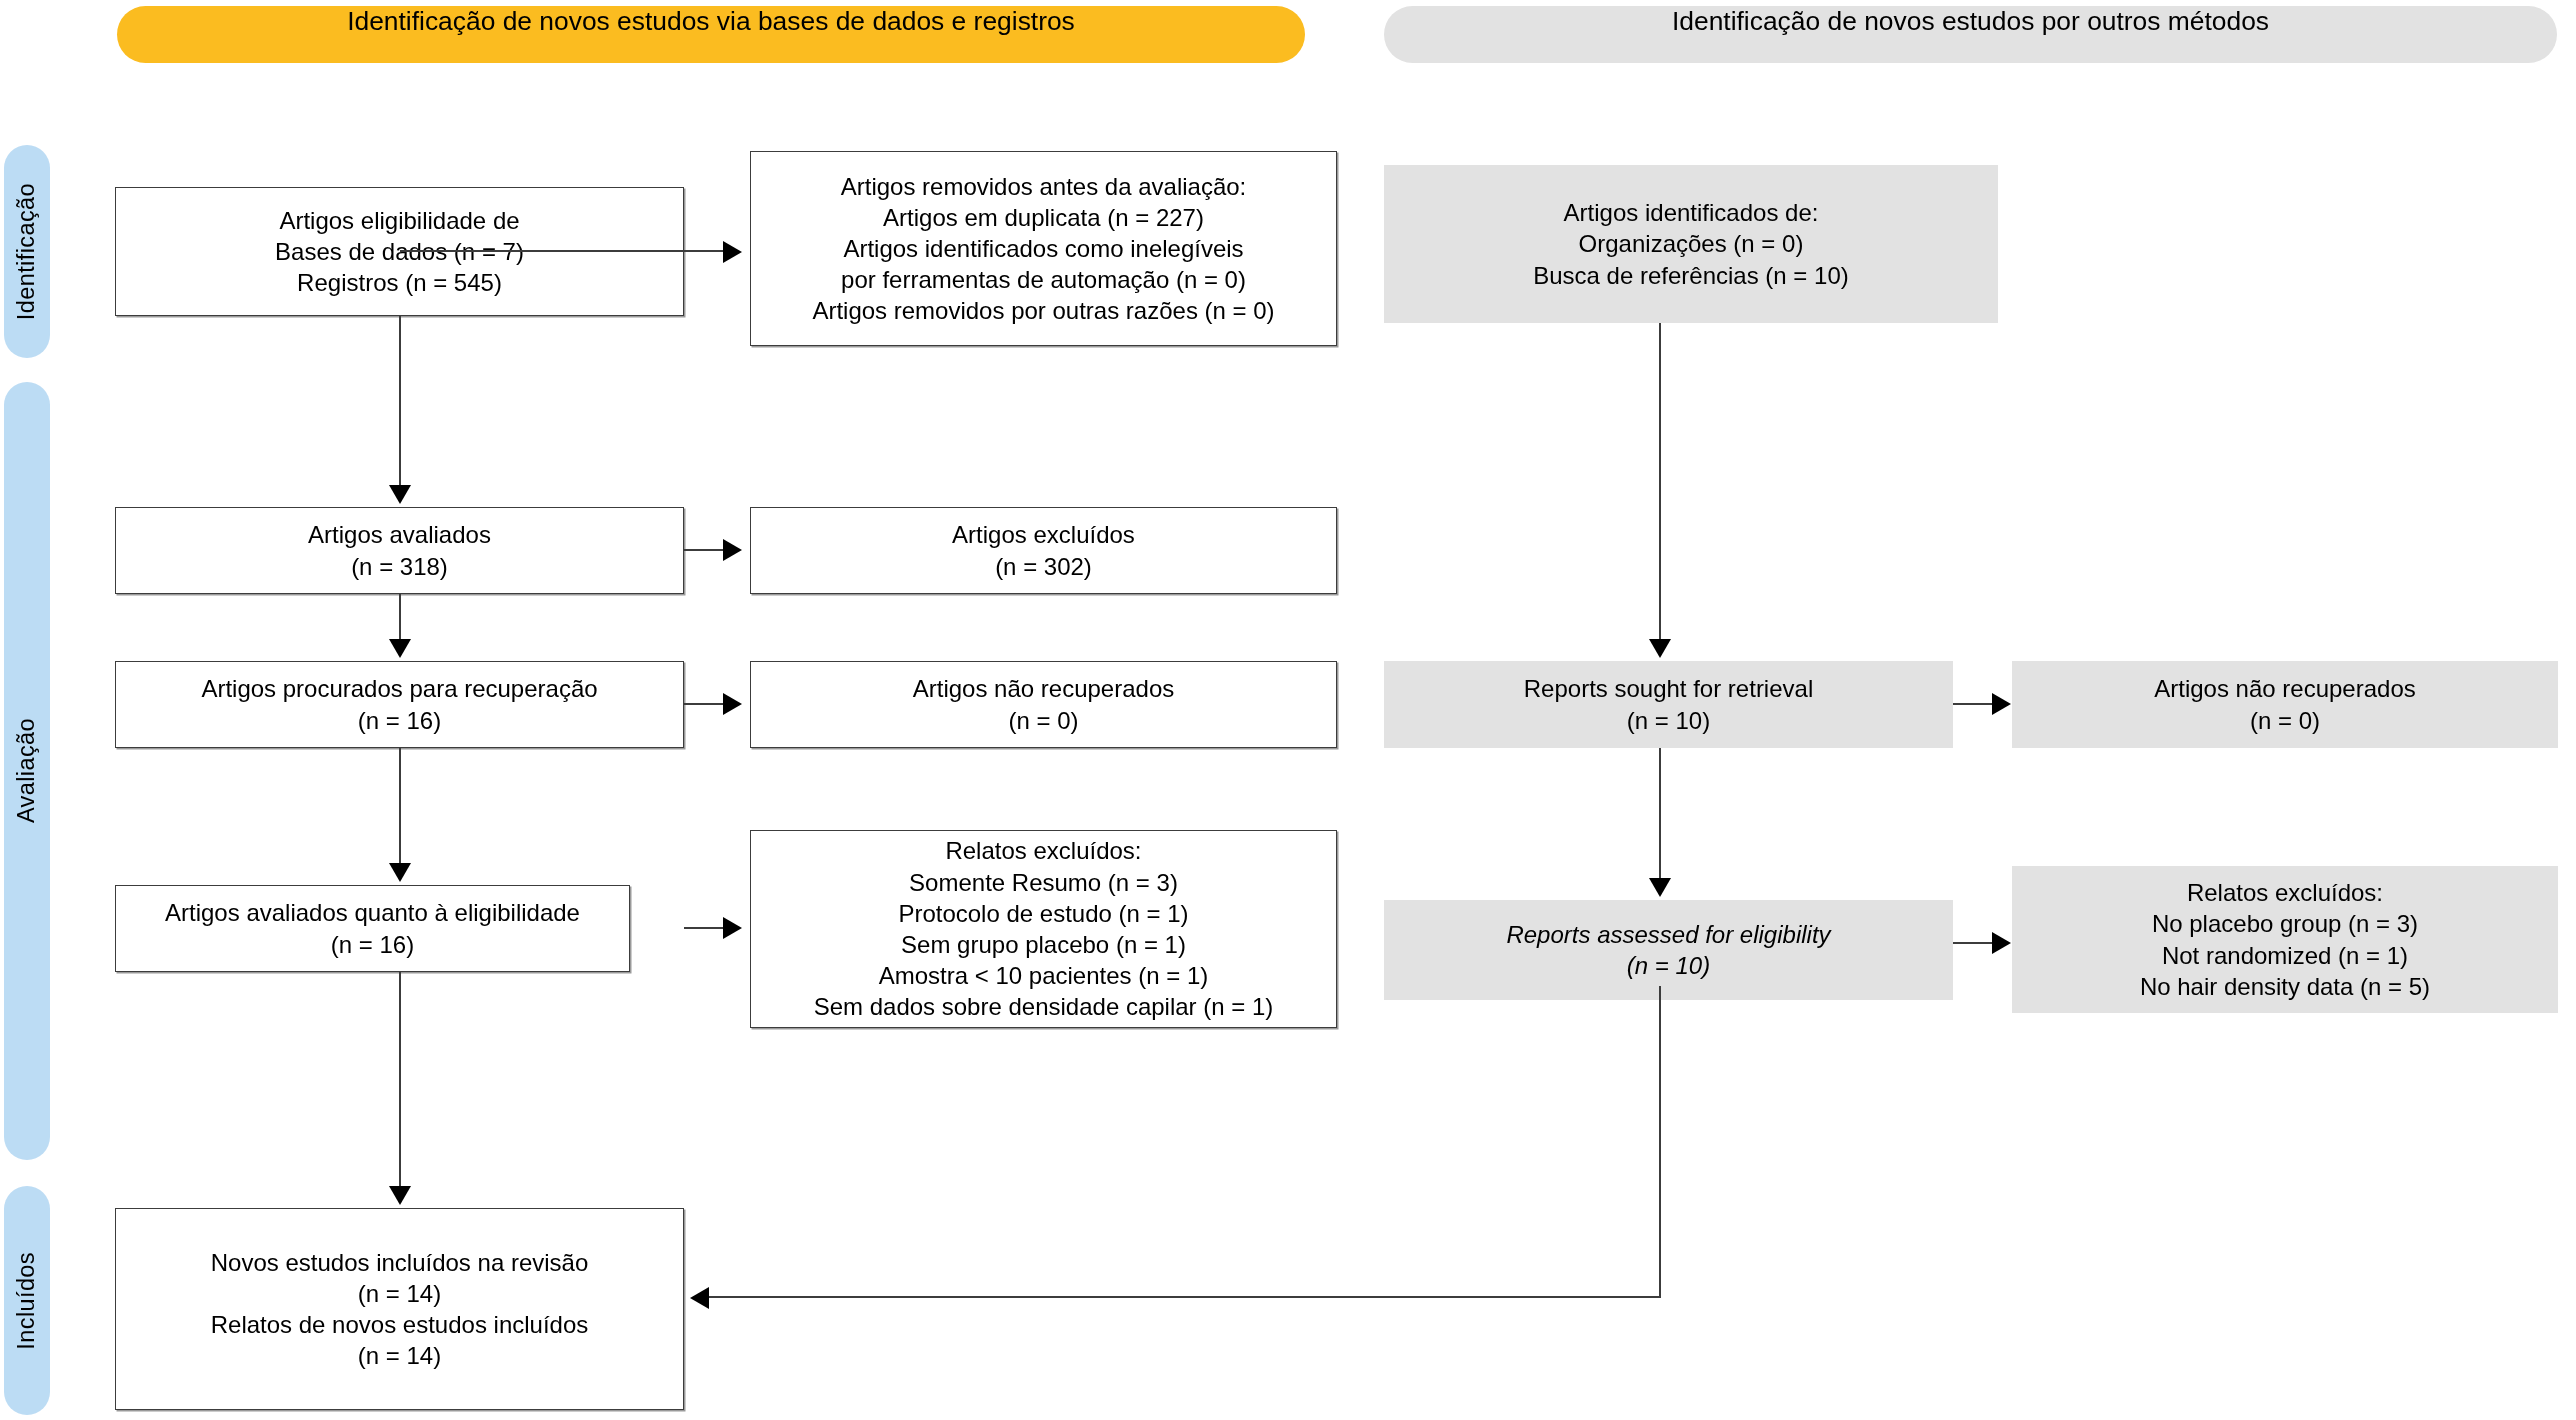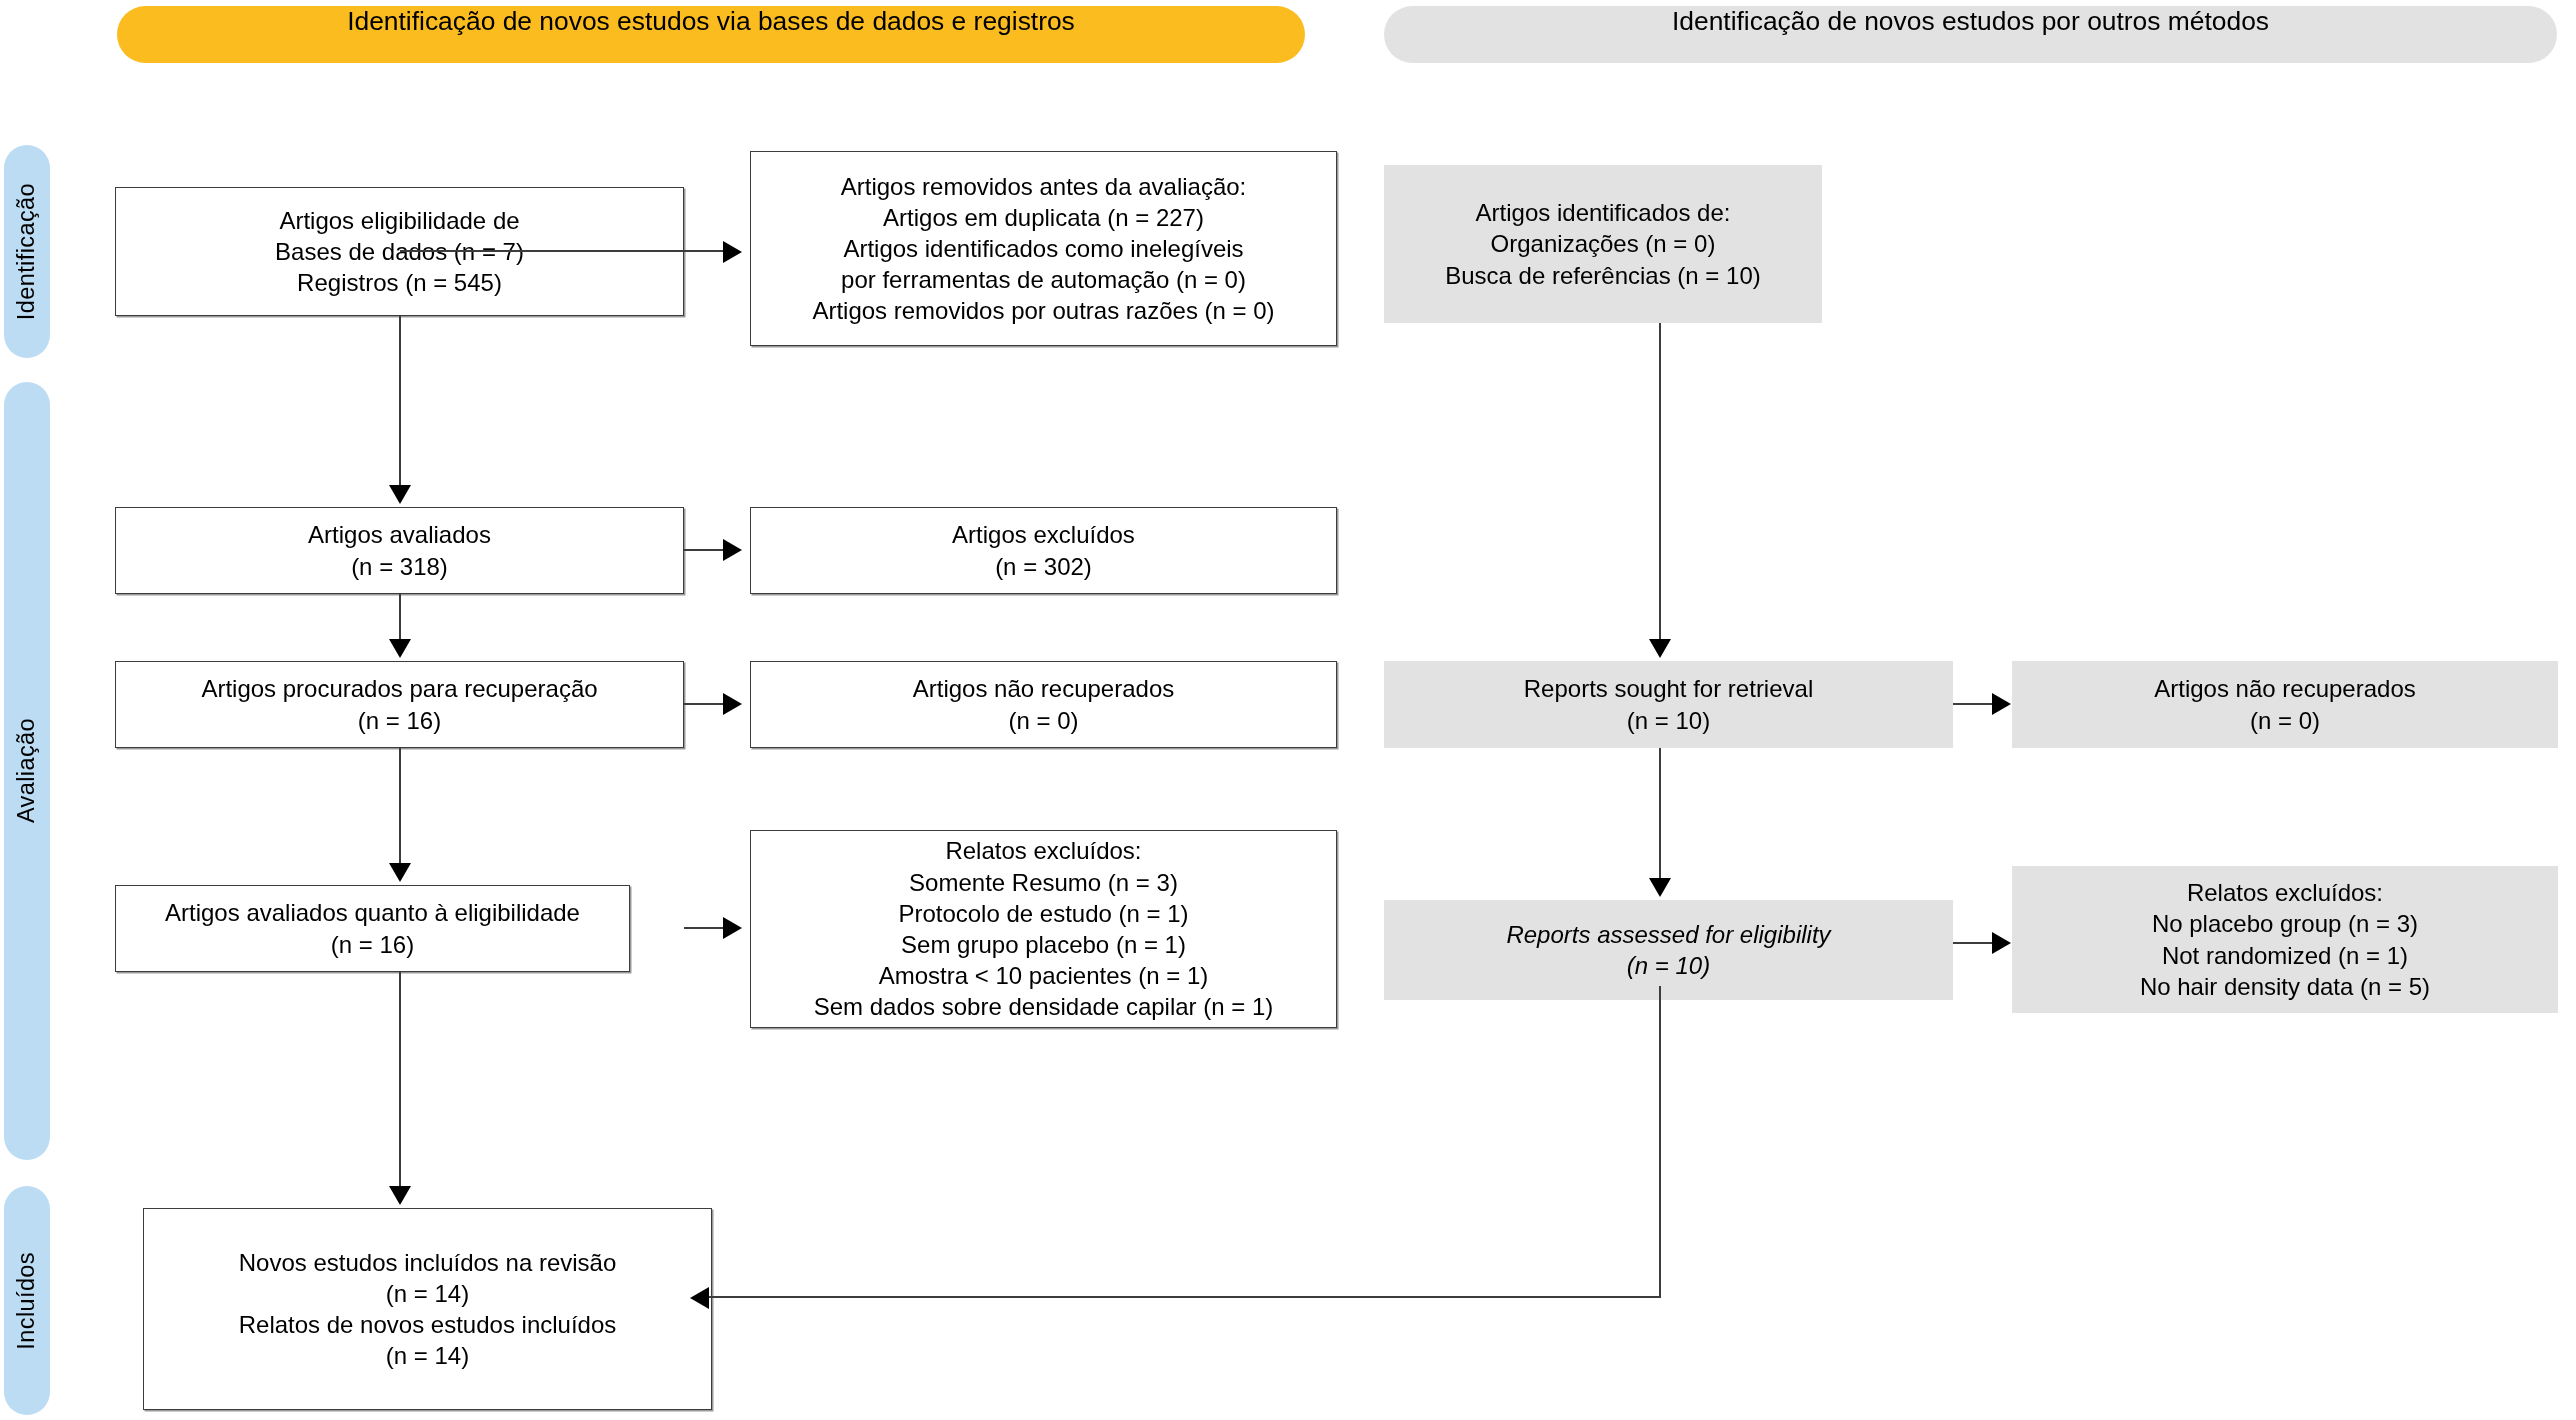--- a/index.html
+++ b/index.html
@@ -155,21 +155,21 @@
   <div class="box box-white" style="left:750px; top:151px; width:587px; height:195px;">
     <div class="lines">
         <div>Artigos removidos antes da avaliação:</div>
         <div>Artigos em duplicata (n = 227)</div>
         <div>Artigos identificados como inelegíveis</div>
         <div>por ferramentas de automação (n = 0)</div>
         <div>Artigos removidos por outras razões (n = 0)</div>
       </div>
   </div>
 
-  <div class="box box-gray" style="left:1384px; top:165px; width:438px; height:158px;">
+  <div class="box box-gray" style="left:1384px; top:165px; width:614px; height:158px;">
     <div class="lines">
         <div>Artigos identificados de:</div>
         <div>Organizações (n = 0)</div>
         <div>Busca de referências (n = 10)</div>
       </div>
   </div>
 
   <div class="hline" style="left:400px; top:250px; width:323px;"></div>
   <div class="arrow-right" style="left:723px; top:241px;"></div>
   <div class="vline" style="left:400px; top:250px; height:0.7px;"></div>
@@ -273,21 +273,21 @@
 
   <div class="hline" style="left:684px; top:927px; width:39px;"></div>
   <div class="arrow-right" style="left:723px; top:917px;"></div>
 
   <div class="vline" style="left:1659px; top:748px; height:130px;"></div>
   <div class="arrow-down" style="left:1649px; top:878px;"></div>
 
   <div class="hline" style="left:1953px; top:942px; width:39px;"></div>
   <div class="arrow-right" style="left:1992px; top:932px;"></div>
 
-  <div class="box box-white" style="left:115px; top:1208px; width:569px; height:202px;margin-left:28px;">
+  <div class="box box-white" style="left:115px; top:1208px; width:569px; height:202px;">
     <div class="lines">
         <div>Novos estudos incluídos na revisão</div>
         <div>(n = 14)</div>
         <div>Relatos de novos estudos incluídos</div>
         <div>(n = 14)</div>
       </div>
   </div>
 
   <div class="vline" style="left:399px; top:972px; height:214px;"></div>
   <div class="arrow-down" style="left:389px; top:1186px;"></div>

